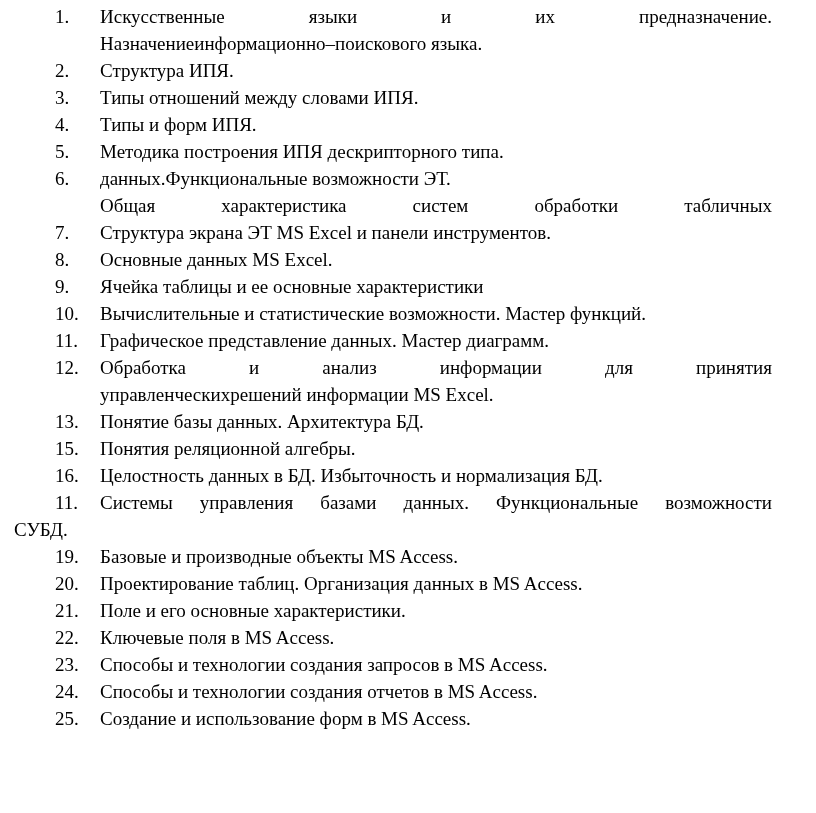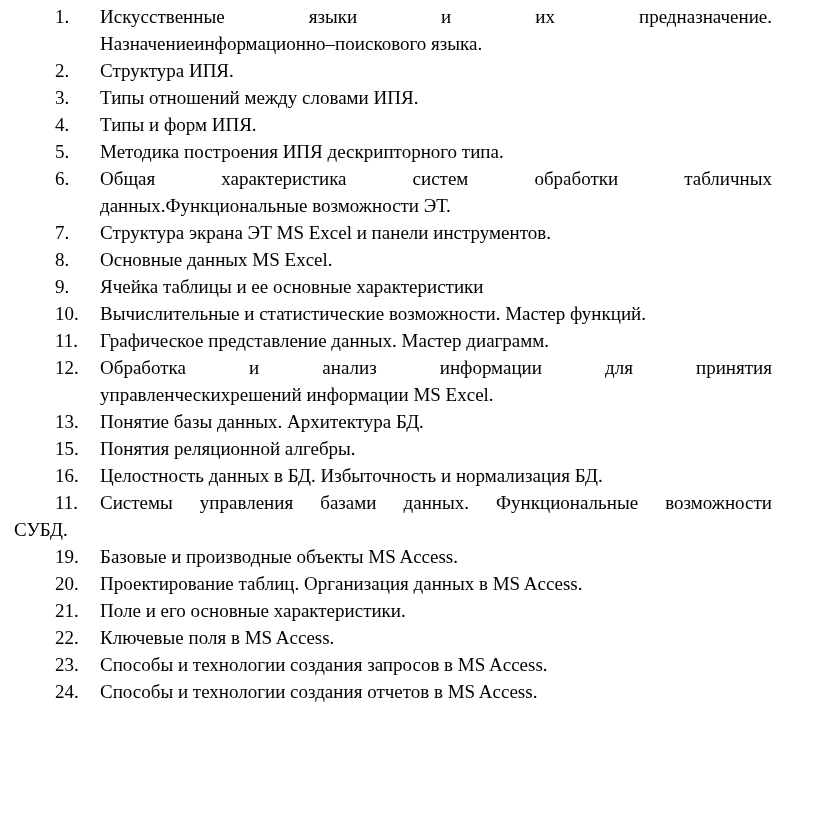--- a/index.html
+++ b/index.html
@@ -62,22 +62,22 @@
       <div class="item">
         <span class="num">4.</span>
         <div class="line">Типы и форм ИПЯ.</div>
       </div>
       <div class="item">
         <span class="num">5.</span>
         <div class="line">Методика построения ИПЯ дескрипторного типа.</div>
       </div>
       <div class="item">
         <span class="num">6.</span>
+        <div class="line">данных.Функциональные возможности ЭТ.</div>
         <div class="line j">Общая характеристика систем обработки табличных</div>
-        <div class="line">данных.Функциональные возможности ЭТ.</div>
       </div>
       <div class="item">
         <span class="num">7.</span>
         <div class="line">Структура экрана ЭТ MS Excel и панели инструментов.</div>
       </div>
       <div class="item">
         <span class="num">8.</span>
         <div class="line">Основные данных MS Excel.</div>
       </div>
       <div class="item">
@@ -131,14 +131,18 @@
         <div class="line">Ключевые поля в MS Access.</div>
       </div>
       <div class="item">
         <span class="num">23.</span>
         <div class="line">Способы и технологии создания запросов в MS Access.</div>
       </div>
       <div class="item">
         <span class="num">24.</span>
         <div class="line">Способы и технологии создания отчетов в MS Access.</div>
       </div>
+      <div class="item">
+        <span class="num">25.</span>
+        <div class="line">Создание и использование форм в MS Access.</div>
+      </div>
     </div>
 </div>
 
 </body></html>

